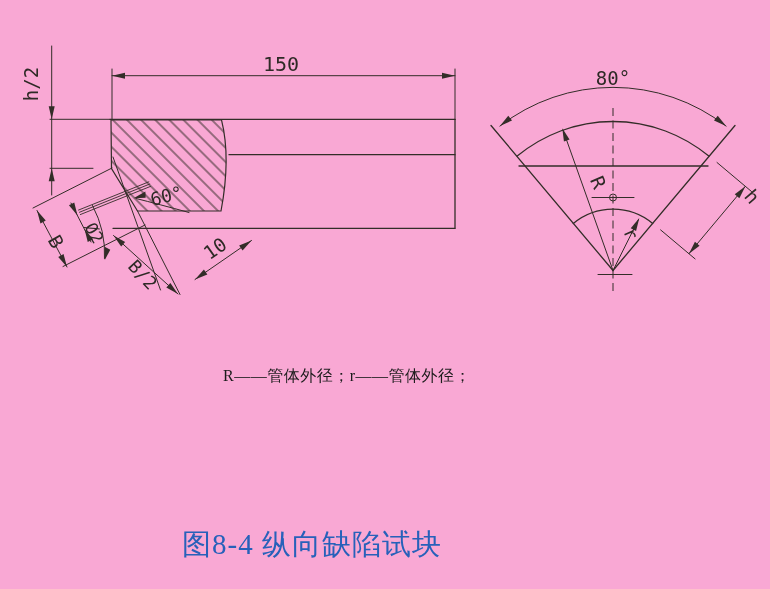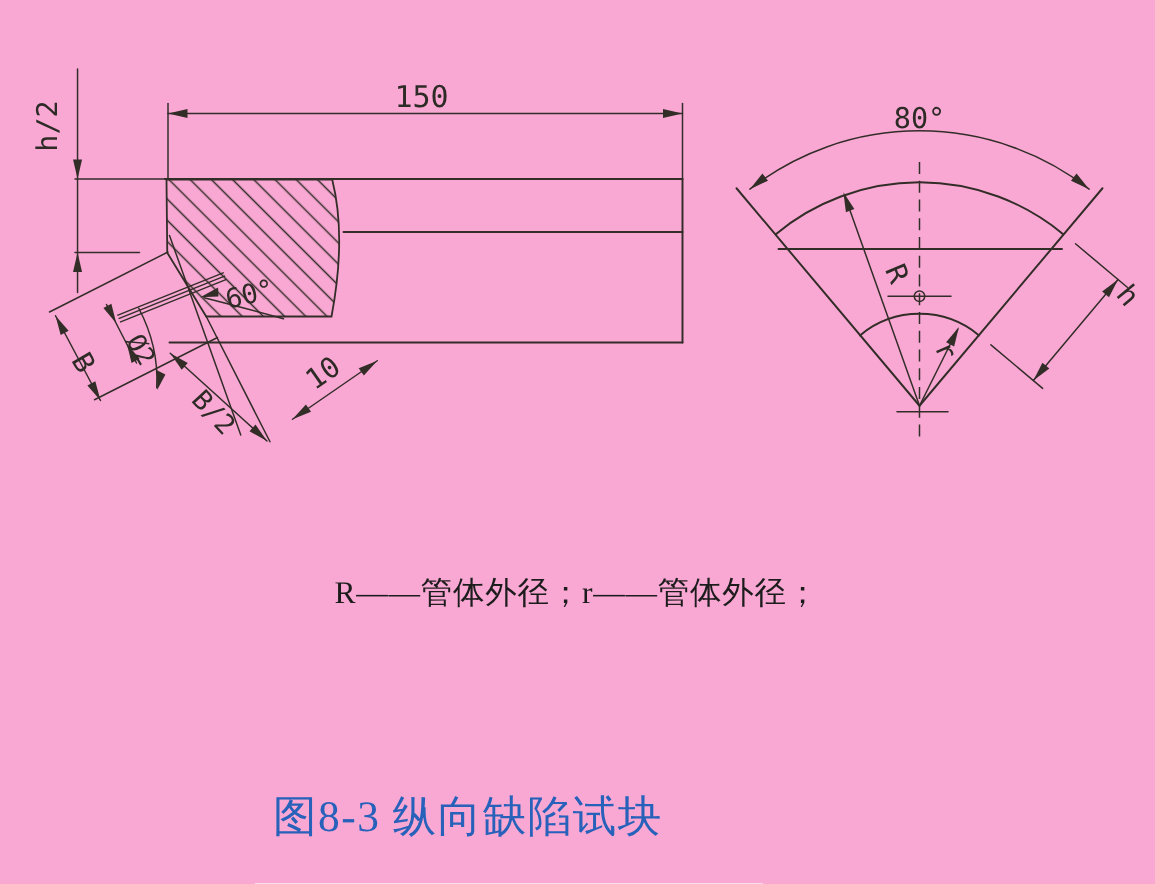--- a/index.html
+++ b/index.html
@@ -1,20 +1,20 @@
 <!DOCTYPE html>
 <html><head>
 <meta charset="utf-8">
 <style>
   html,body{margin:0;padding:0;background:#ffffff;}
   .page{position:relative;width:770px;height:589px;background:#f9a8d4;overflow:hidden;
         font-family:"DejaVu Sans Mono",monospace;}
   svg{position:absolute;left:0;top:0;}
-  .legend{position:absolute;left:223px;top:381px;font-family:"Liberation Serif","DejaVu Serif",serif;
-          font-size:21px;color:#1c1c1c;letter-spacing:0.5px;white-space:nowrap;}
+  .legend{position:absolute;left:223px;top:366px;font-family:"Liberation Serif","DejaVu Serif",serif;
+          font-size:16px;color:#1c1c1c;letter-spacing:0.5px;white-space:nowrap;}
   .caption{position:absolute;left:182px;top:525px;font-family:"Liberation Serif","DejaVu Serif",serif;
            font-size:29px;color:#2761ba;letter-spacing:1px;white-space:nowrap;}
   text{font-family:"DejaVu Sans Mono",monospace;fill:#2e2a26;}
   .ln{stroke:#332d28;stroke-width:1.3;fill:none;stroke-linecap:round;}
   .dim{stroke:#332d28;stroke-width:1;fill:none;stroke-linecap:round;}
   .thin{stroke:#332d28;stroke-width:0.9;fill:none;}
   .arr{fill:#332d28;stroke:none;}
   .cl{stroke:#332d28;stroke-width:1;stroke-dasharray:8 4.5;fill:none;}
 </style>
 </head>
@@ -117,15 +117,15 @@
       <path class="dim" d="M660.6,229.9 L695.1,258.9"></path>
       <path class="dim" d="M745.4,186.3 L688.9,253.7"></path>
       <path class="arr" d="M0,0 L-13,3 -13,-3 Z" transform="translate(745.4,186.3) rotate(-50)"></path>
       <path class="arr" d="M0,0 L-13,3 -13,-3 Z" transform="translate(688.9,253.7) rotate(130)"></path>
       <text x="747" y="201" font-size="19" text-anchor="middle" transform="rotate(50 747 201)">h</text>
     </g>
   </svg>
 
   <div class="legend">R——管体外径；r——管体外径；</div>
 
-  <div class="caption">图8-3 纵向缺陷试块</div>
+  <div class="caption">图8-4 纵向缺陷试块</div>
 
 </div>
 
 </body></html>

